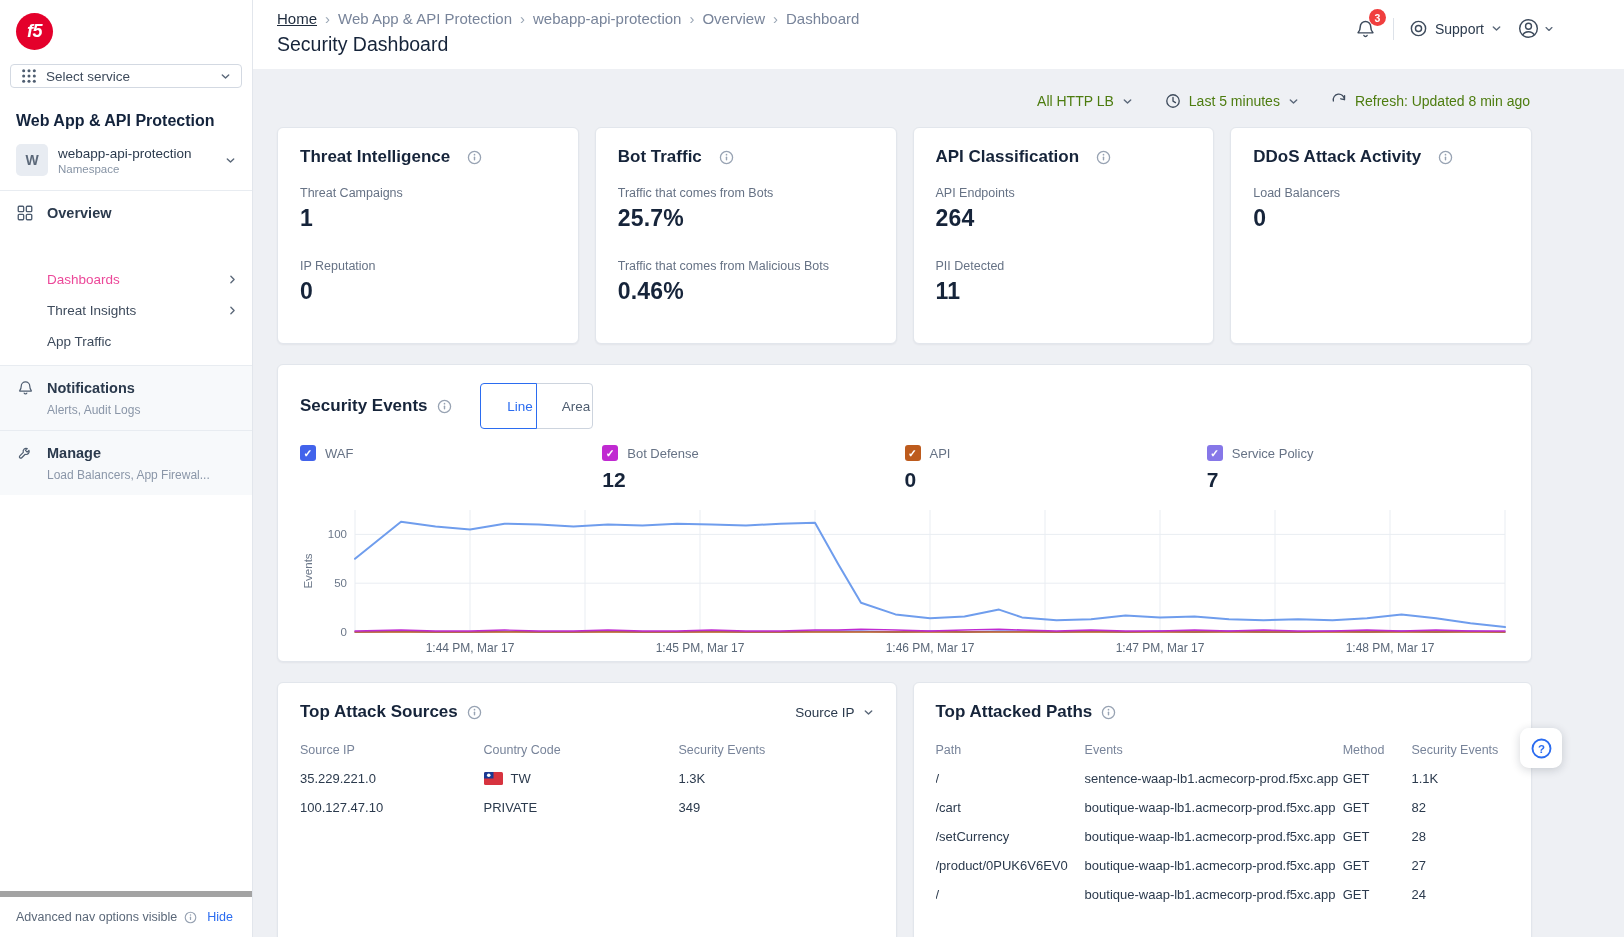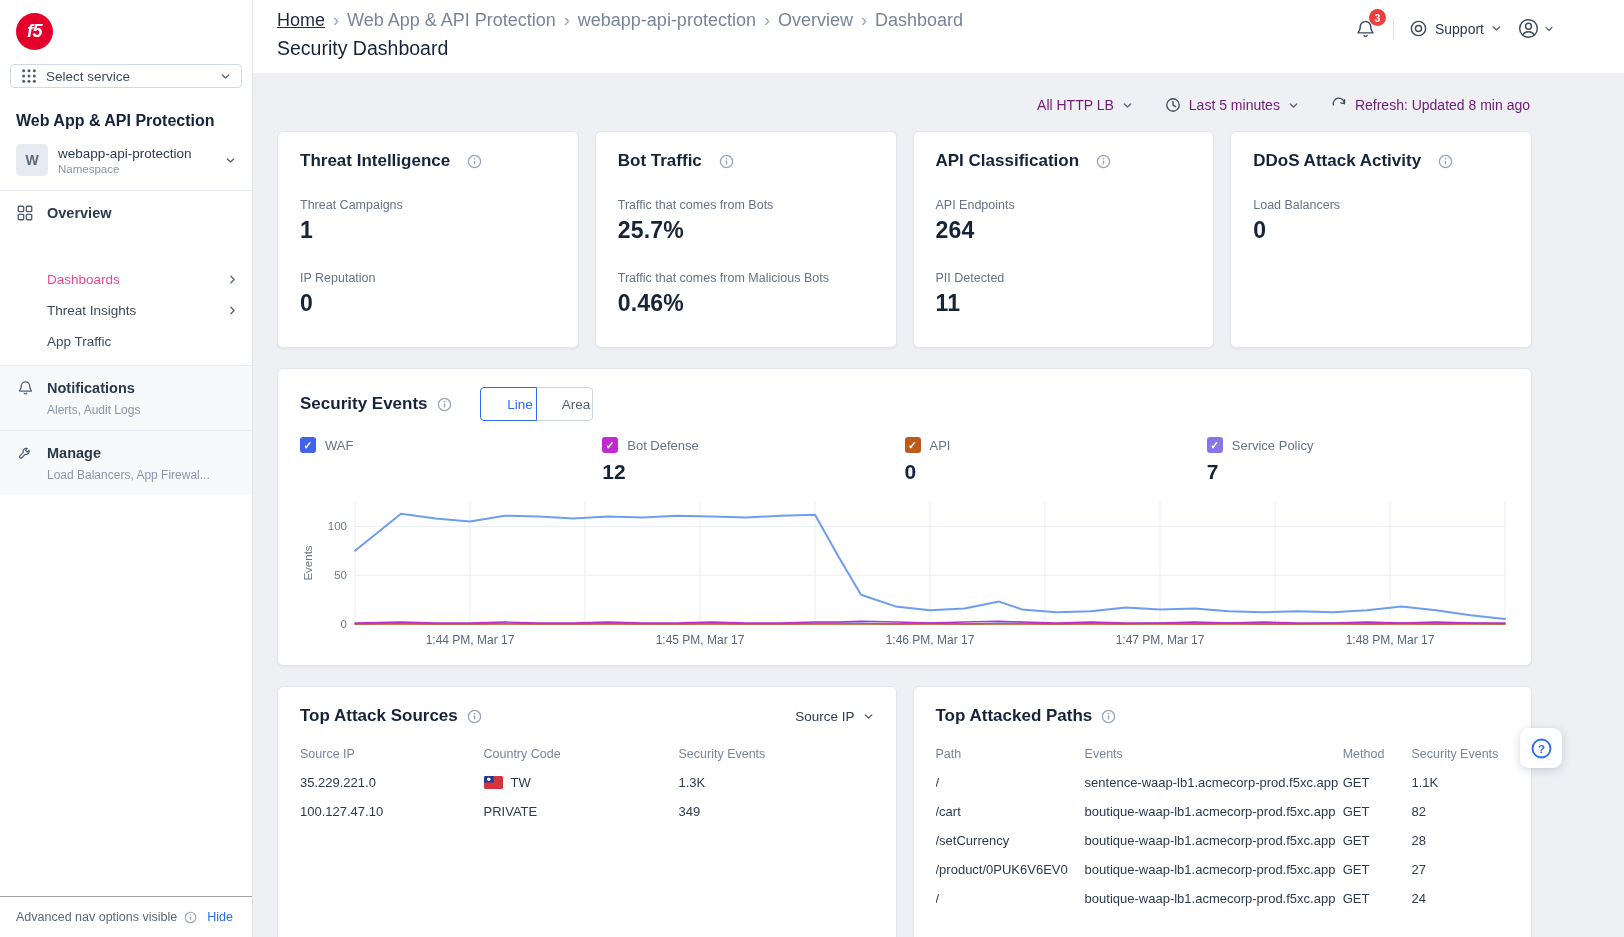--- a/index.html
+++ b/index.html
@@ -20,58 +20,58 @@
   .ns-type { font-size:11.5px; color:#8794a5; margin-top:2px; }
   .ns-chev { margin-left:auto; display:flex; }
   .nav-section { border-top:1px solid #e8ecf1; }
   .nav-section.gray { background:#f7f9fb; }
   .nav-head { display:flex; align-items:center; gap:13px; padding:13px 16px 10px; font-size:14.5px; font-weight:600; color:#2b3a4d; cursor:pointer; }
   .nav-head .ico { display:flex; width:18px; justify-content:center; flex:none; }
   .nav-sub { padding:8px 14px 8px 47px; font-size:13.5px; color:#3e4b5c; display:flex; align-items:center; cursor:pointer; }
   .nav-sub.selected { color:#ec4899;margin-top:32px; }
   .nav-sub .chev { margin-left:auto; display:flex; }
   .nav-desc { padding:0 16px 13px 47px; font-size:12px; color:#8a96a8; margin-top:-3px; }
-  .sidebar-footer { position:absolute; bottom:0; left:0; right:0; border-top:1px solid #a3a3a3; padding:13px 16px; font-size:12.5px; color:#5b6879; display:flex; align-items:center; gap:7px; background:#fff; }
+  .sidebar-footer { position:absolute; bottom:0; left:0; right:0; border-top:6px solid #a3a3a3; padding:13px 16px; font-size:12.5px; color:#5b6879; display:flex; align-items:center; gap:7px; background:#fff; }
   .hide-link { color:#2b6cf0; cursor:pointer; margin-left:3px; }
 
   
   .main { flex:1; display:flex; flex-direction:column; position:relative; min-width:0; }
   .topbar { background:#fff; padding:10px 24px 13px; position:relative; }
-  .breadcrumb { display:flex; font-size:18px; color:#78849a; flex-wrap:nowrap; }
+  .breadcrumb { display:flex; font-size:15px; color:#78849a; flex-wrap:nowrap; }
   .bc-item { cursor:pointer; white-space:nowrap; }
   .bc-item + .bc-item::before { content:"›"; color:#9aa6b5; margin:0 8px; display:inline-block; }
   .bc-home { color:#1e2b3d; text-decoration:underline; }
   .bc-current { cursor:default; }
   .page-title { margin-top:6px; font-size:19.5px; font-weight:500; color:#16243a; }
   .topbar-right { position:absolute; top:16px; right:70px; display:flex; align-items:center; gap:15px; }
   .bell-wrap { position:relative; cursor:pointer; display:flex; padding:2px; }
   .bell-badge { position:absolute; top:-7px; right:-8px; min-width:17px; height:17px; border-radius:9px; background:#f03e3e; color:#fff; font-size:10.5px; font-weight:700; display:flex; align-items:center; justify-content:center; padding:0 4px; }
   .tb-sep { width:1px; height:22px; background:#dde2e9; }
   .support-wrap { display:flex; align-items:center; gap:7px; font-size:14px; color:#2b3a4d; cursor:pointer; }
   .account-wrap { display:flex; align-items:center; gap:4px; cursor:pointer; }
 
   
   .content { flex:1; padding:0 92px 0 24px; overflow:hidden; }
   .toolbar { display:flex; justify-content:flex-end; align-items:center; gap:32px; padding:24px 2px 18px; }
-  .tool { display:flex; align-items:center; gap:8px; font-size:14px; color:#701a75; cursor:pointer; }
+  .tool { display:flex; align-items:center; gap:8px; font-size:14px; color:#4d7c0f; cursor:pointer; }
 
   .card { background:#fff; border:1px solid #e2e6ec; border-radius:6px; box-shadow:0 1px 2px rgba(18,28,45,.05); }
   #metric-grid { display:grid; grid-template-columns:repeat(4,1fr); gap:16px; }
   .metric-card { padding:19px 22px; height:217px; }
   .card-title-row { display:flex; align-items:center; gap:17px; }
   .card-title { font-size:17px; font-weight:600; color:#16243a; }
   .info-btn { display:flex; cursor:pointer; margin-top:1px; }
-  .metric-label { font-size:12.5px; color:#667285; margin-top:27px; }
+  .metric-label { font-size:12.5px; color:#667285; margin-top:19px; }
   .metric-label.second { margin-top:27px; }
   .metric-value { font-size:23px; font-weight:700; color:#16243a; margin-top:5px; letter-spacing:.2px; }
 
   .events-card { margin-top:20px; height:298px; padding:18px 22px 8px; }
   .events-head { display:flex; align-items:center; gap:9px; }
   .seg { display:flex; margin-left:19px; }
-  .seg-btn { min-width:57px; height:34px; display:flex; align-items:center; justify-content:center; font-size:13.5px; border:1px solid #cdd4de; color:#4e5d70; background:#fff; cursor:pointer; font-family:inherit;padding-left:24px; }
+  .seg-btn { min-width:57px; height:46px; display:flex; align-items:center; justify-content:center; font-size:13.5px; border:1px solid #cdd4de; color:#4e5d70; background:#fff; cursor:pointer; font-family:inherit;padding-left:24px; }
   .seg-btn.active { border-color:#2b6cf0; color:#2b6cf0; position:relative; z-index:1; }
   .seg-btn:first-child { border-radius:4px 0 0 4px; }
   .seg-btn:last-child { border-radius:0 4px 4px 0; margin-left:-1px; }
   #legend-row { display:grid; grid-template-columns:repeat(4,1fr); margin-top:16px; }
   .legend-top { display:flex; align-items:center; gap:9px; }
   .cbx { width:16px; height:16px; border-radius:3px; position:relative; cursor:pointer; flex:none; }
   .cbx::after { content:"✓"; position:absolute; inset:0; display:flex; align-items:center; justify-content:center; color:#fff; font-size:10.5px; font-weight:700; }
   .legend-label { font-size:13px; color:#667285; }
   .legend-value { font-size:21px; font-weight:700; color:#16243a; margin-top:7px; }
   .chart-wrap { margin-top:12px; }

